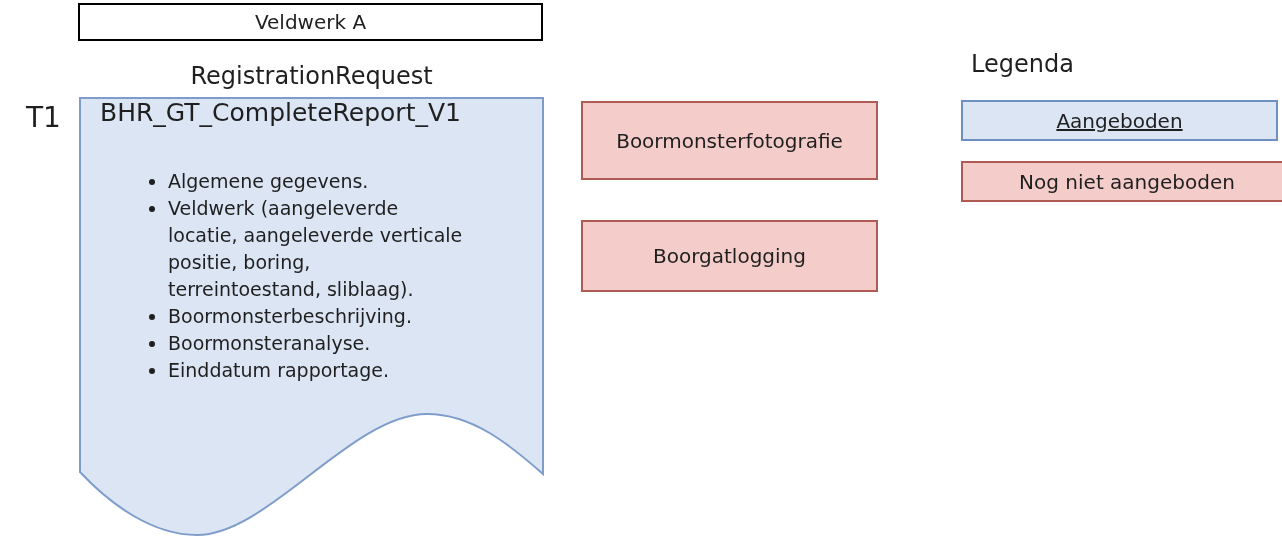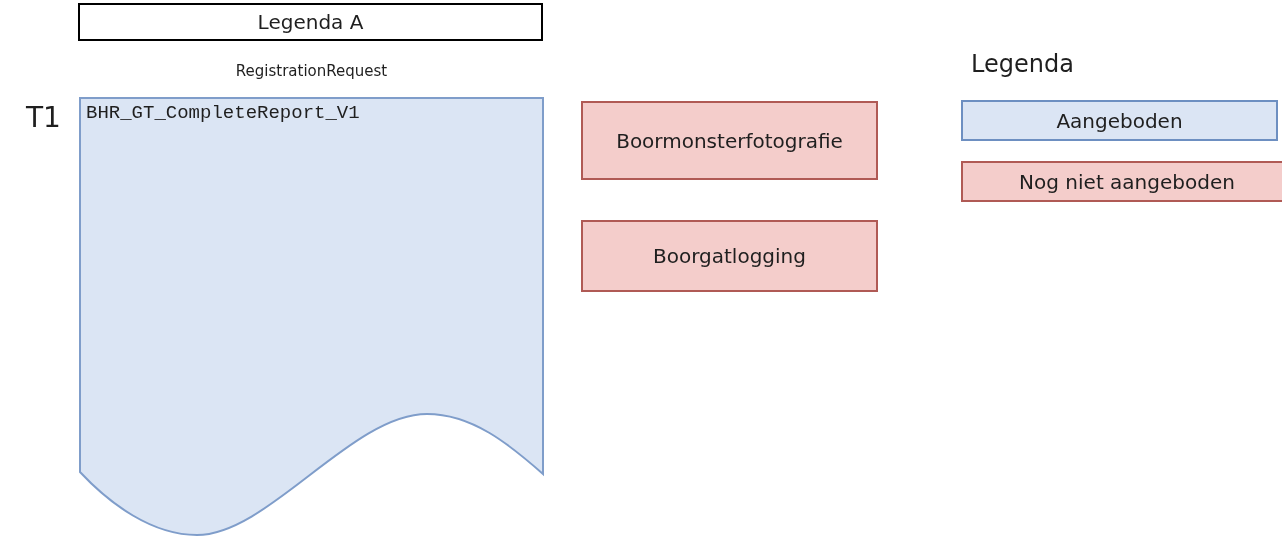--- a/index.html
+++ b/index.html
@@ -31,21 +31,21 @@
     justify-content: center;
     font-size: 20px;
   }
 
   
   .registration-label {
     left: 80px;
     top: 62px;
     width: 463px;
     text-align: center;
-    font-size: 15px;
+    font-size: 24px;
   }
   .track-label {
     left: 26px;
     top: 101px;
     font-size: 28px;
     text-align: center;
   }
   .legend-title {
     left: 971px;
     top: 50px;
@@ -65,24 +65,23 @@
     stroke-width: 2px;
   }
 
   
   .doc-text {
     left: 82px;
     top: 100px;
     width: 458px;
   }
   .doc-title {
-    font-size: 19px;
+    font-size: 25px;
     line-height: 26px;
-    padding-left: 4px;
-    font-family: Liberation Mono, monospace;
+    padding-left: 18px;
   }
   .doc-bullets {
     margin: 42px 0 0 0;
     padding: 0 0 0 86px;
     font-size: 19px;
     line-height: 27px;
     list-style: disc outside;
   }
   .doc-bullets li {
     white-space: pre-line;
@@ -112,46 +111,57 @@
     align-items: center;
     justify-content: center;
     font-size: 20px;
   }
   .legend-box.offered {
     left: 961px;
     top: 100px;
     width: 317px;
     border: 2px solid var(--offered-border, #6d8fc1);
     background: var(--offered-fill, #dbe5f4);
+    text-decoration: underline;
   }
   .legend-box.not-offered {
     left: 961px;
     top: 161px;
     width: 332px; 
     border: 2px solid var(--pending-border, #b05a55);
     background: var(--pending-fill, #f4cdcb);
   }
 </style>
 </head>
 <body>
 
 <svg class="abs doc-shape" viewBox="0 0 1282 542" xmlns="http://www.w3.org/2000/svg">
   <path d="M 80,98 L 543,98 L 543,474 C 509,444 472,414 427,414 C 352,414 268,535 197,535 C 152,535 110,504 80,472 Z"></path>
 </svg>
 
 <div class="abs method-box">
-  <span>Legenda A</span>
+  <span>Veldwerk A</span>
 </div>
 
 <div class="abs registration-label">RegistrationRequest</div>
 
 <div class="abs track-label">T1</div>
 
 <div class="abs doc-text">
   <div class="doc-title">BHR_GT_CompleteReport_V1</div>
+  <ul class="doc-bullets">
+    <li>Algemene gegevens.</li>
+    <li>Veldwerk (aangeleverde
+locatie, aangeleverde verticale
+positie, boring,
+terreintoestand, sliblaag).</li>
+    <li>Boormonsterbeschrijving.</li>
+    <li>Boormonsteranalyse.</li>
+    <li>Einddatum rapportage.</li>
+  </ul>
 </div>
 
 <div class="abs pending-box box-1">
   <span>Boormonsterfotografie</span>
 </div>
 <div class="abs pending-box box-2">
   <span>Boorgatlogging</span>
 </div>
 
 <div class="abs legend-title">Legenda</div>

